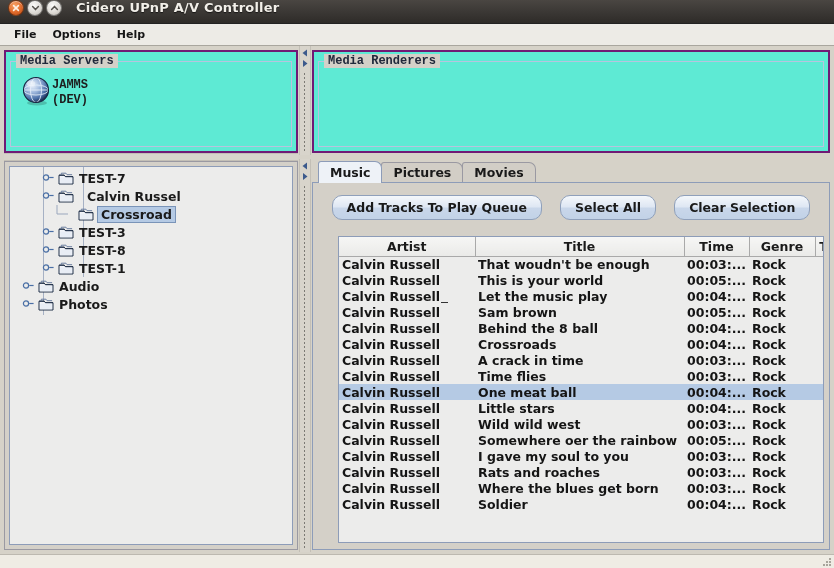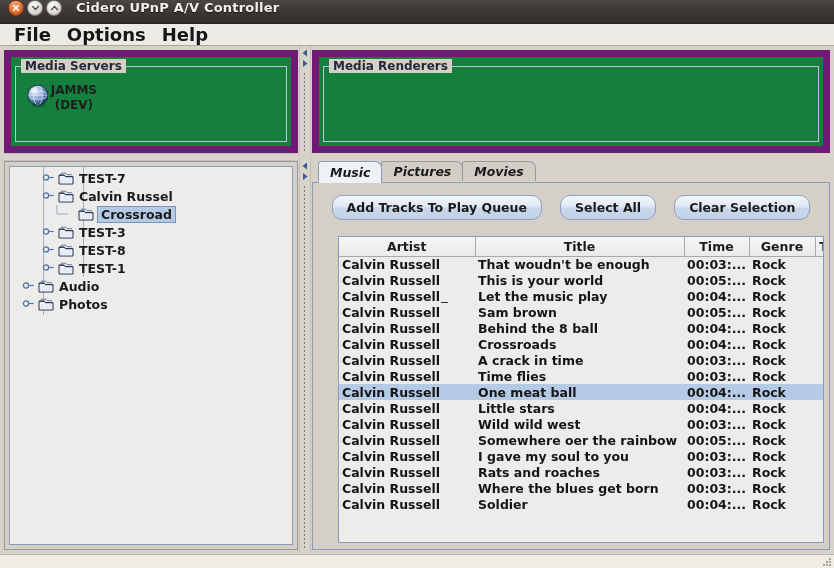--- a/index.html
+++ b/index.html
@@ -40,34 +40,35 @@
     letter-spacing: .2px; text-shadow: 0 1px 1px rgba(0,0,0,.6);
   }
 
   
   .menubar {
     position: absolute; left: 0; top: 24px; width: 834px; height: 22px;
     background: #edebe6; border-bottom: 1px solid #a9a69e;
     display: flex; align-items: center; padding-left: 8px;
   }
   .menuitem {
-    font-size: 18px; font-weight: bold; color: #161616;
+    font-size: 11px; font-weight: bold; color: #161616;
     padding: 2px 10px 3px 6px; cursor: default;
   }
 
   
   .appbody {
     position: absolute; left: 0; top: 46px; width: 834px; height: 508px;
     background: #d6d2c8;
   }
 
   
   .titled {
-    position: absolute; background: #15803d;
-    border: 7px solid #701a75;
+    position: absolute; background: #5eead4;
+    border: 2px solid #701a75;
+    font-family: Liberation Mono, monospace;
   }
   .titled .tb-outer {
     position: absolute; left: 4px; top: 9px; right: 4px; bottom: 4px;
     border: 1px solid #b7c4de;
   }
   .titled .tb-label {
     position: absolute; left: 10px; top: 2px;
     background: #d4d0c8; padding: 0 4px;
     font-size: 12px; font-weight: bold; color: #21293b;
   }
@@ -134,21 +135,21 @@
     position: absolute; width: 1px; background: #9aa7bd; opacity: .85;
   }
   .elbow { position: absolute; }
 
   
   #content-panel {
     position: absolute; left: 312px; top: 115px; width: 518px; height: 389px;
   }
   .tabstrip {
     position: absolute; left: 0; top: 0; height: 22px; width: 100%;
-    display: flex; align-items: flex-start; padding-left: 6px; font-style: italic;
+    display: flex; align-items: center; padding-left: 6px;
   }
   .tab {
     position: relative; height: 20px; padding: 0 11px;
     display: flex; align-items: center;
     font-size: 12.5px; font-weight: bold; color: #1a1a1a;
     background: #d2cec6;
     border: 1px solid #9a99a2; border-bottom: none;
     border-radius: 3px 7px 0 0;
     margin-right: -1px;
   }
@@ -302,21 +303,21 @@
               </svg></span>
             <svg class="tfolder" viewBox="0 0 16 13">
               <path d="M1 3.2 h5.2 l1.3 1.5 H15 v7.3 H1 Z" fill="#f2f4f8" stroke="#23324a" stroke-width="1"></path>
               <path d="M1 3.2 h5.2 l1.3 1.5 H15" fill="none" stroke="#23324a" stroke-width="1"></path>
               <path d="M3.3 1.2 h4.6 l1.2 1.5 h5.0" fill="none" stroke="#5c7296" stroke-width=".9"></path>
               <path d="M3.3 1.2 v2.0" fill="none" stroke="#5c7296" stroke-width=".9"></path>
               <rect x="2.3" y="5.6" width="11.4" height="5.6" fill="#e8edf5"></rect>
             </svg>
             <span class="tlabel">TEST-7</span>
           </div>
-          <div class="tnode" style="padding-left: 48px; top: 20px; position: absolute; left: 0px; right: 0px;">
+          <div class="tnode" style="padding-left: 48px; top: 20px; position: absolute; left: 0px; right: 0px; gap: 8px;">
             <span class="handle" style="left:32px; top:2px;"><svg width="13" height="13" viewBox="0 0 13 13">
                 <circle cx="4" cy="6.5" r="2.6" fill="#ececeb" stroke="#4a6fa5" stroke-width="1.2"></circle>
                 <path d="M7.2 6.5 h4.4" stroke="#4a6fa5" stroke-width="1.2"></path>
               </svg></span>
             <svg class="tfolder" viewBox="0 0 16 13">
               <path d="M1 3.2 h5.2 l1.3 1.5 H15 v7.3 H1 Z" fill="#f2f4f8" stroke="#23324a" stroke-width="1"></path>
               <path d="M1 3.2 h5.2 l1.3 1.5 H15" fill="none" stroke="#23324a" stroke-width="1"></path>
               <path d="M3.3 1.2 h4.6 l1.2 1.5 h5.0" fill="none" stroke="#5c7296" stroke-width=".9"></path>
               <path d="M3.3 1.2 v2.0" fill="none" stroke="#5c7296" stroke-width=".9"></path>
               <rect x="2.3" y="5.6" width="11.4" height="5.6" fill="#e8edf5"></rect>

